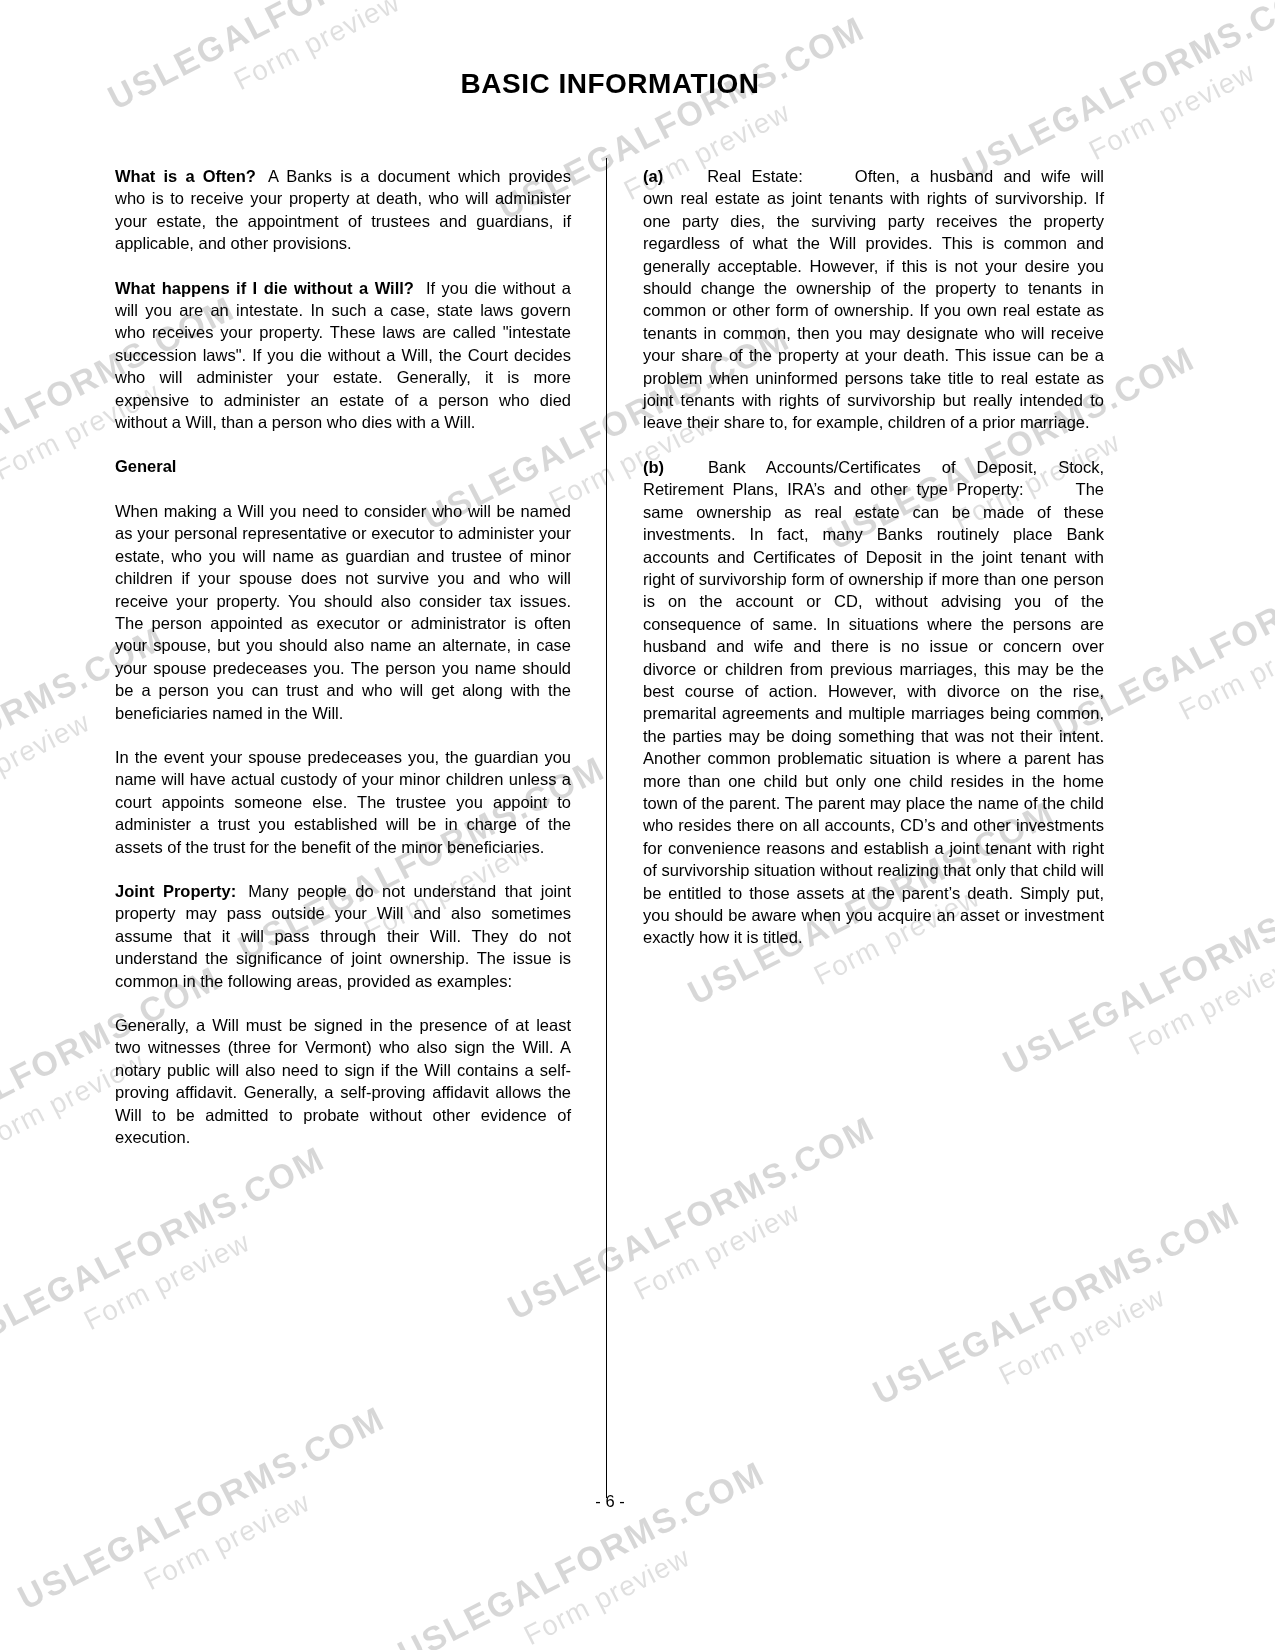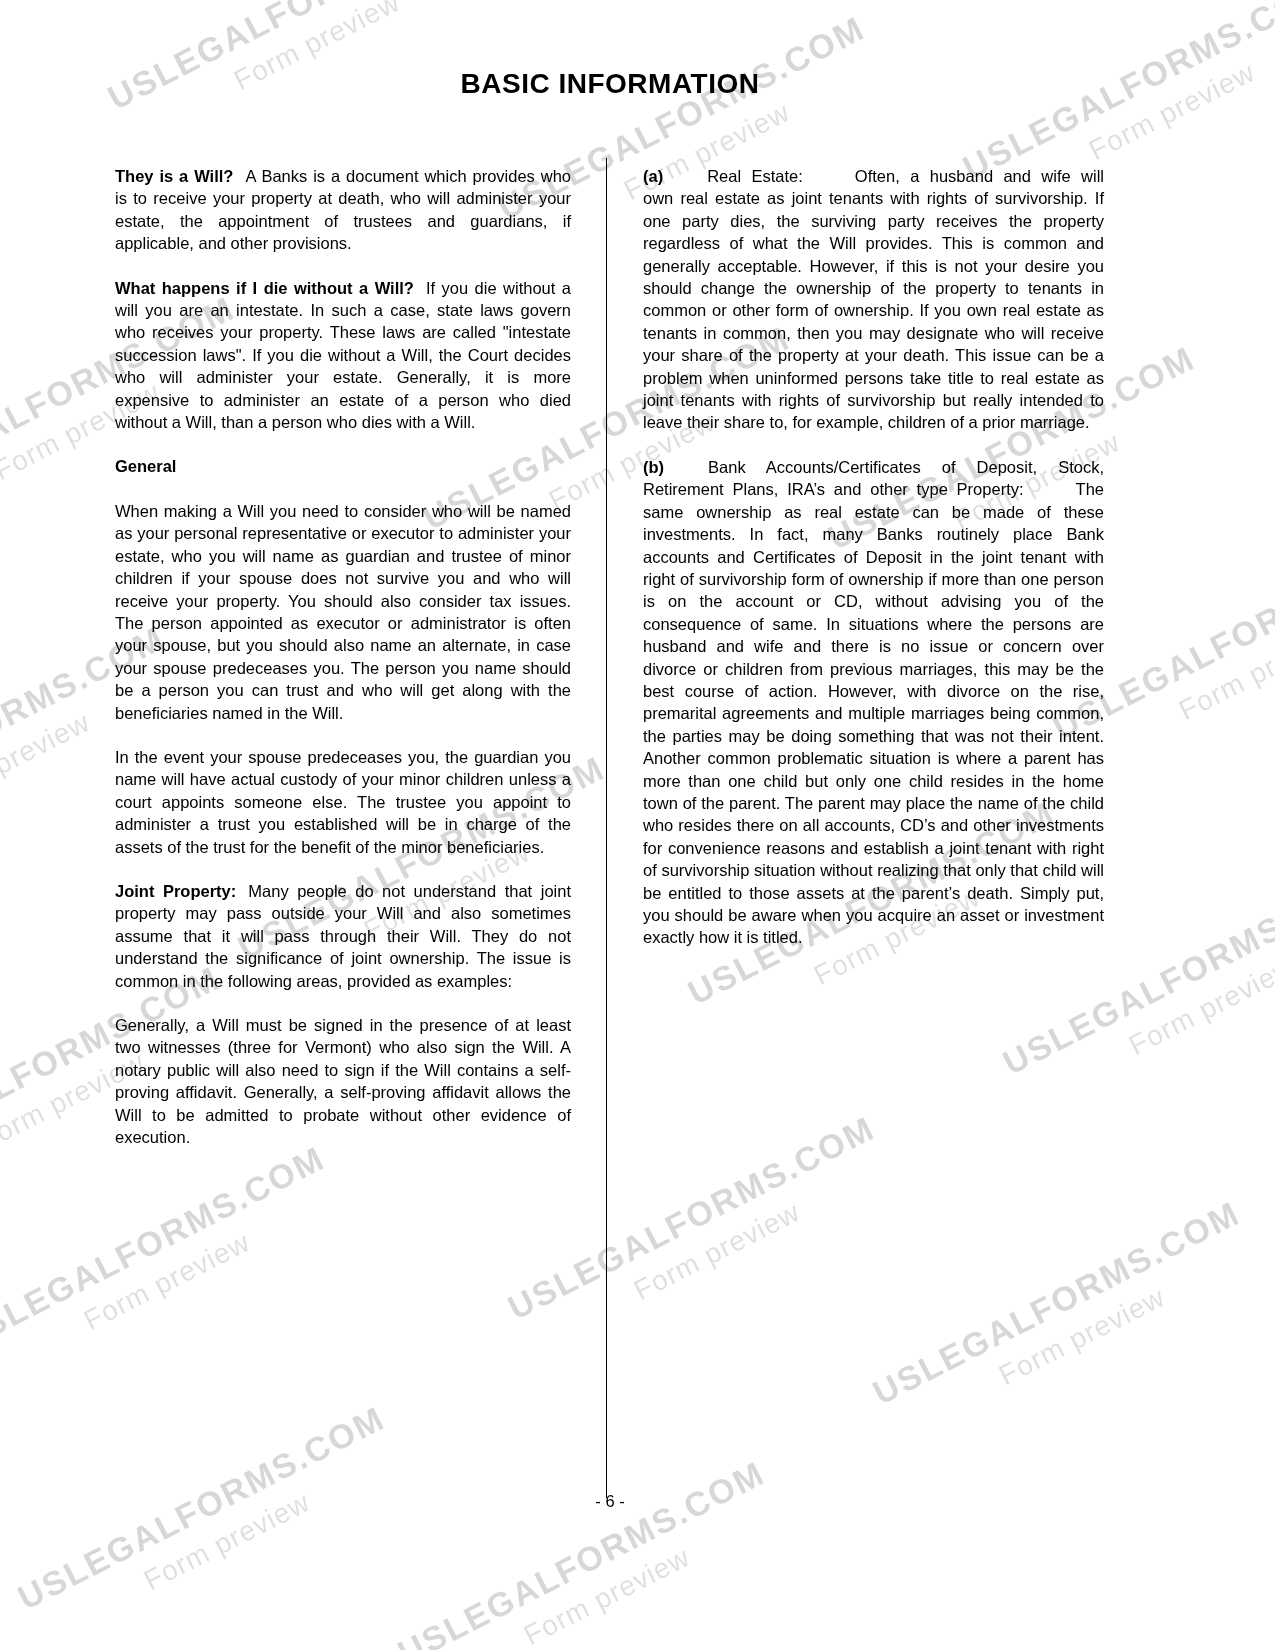--- a/index.html
+++ b/index.html
@@ -149,21 +149,21 @@
       </div>
     </div>
 
   <div class="content">
 
     <div class="title">BASIC INFORMATION</div>
 
     <div class="divider"></div>
 
     <div class="col col-left">
-      <p><span class="lead">They is a Will?</span><span>A Banks is a document which provides who is to receive your property at death, who will administer your estate, the appointment of trustees and guardians, if applicable, and other provisions.</span></p>
+      <p><span class="lead">What is a Often?</span><span>A Banks is a document which provides who is to receive your property at death, who will administer your estate, the appointment of trustees and guardians, if applicable, and other provisions.</span></p>
       <p><span class="lead">What happens if I die without a Will?</span><span>If you die without a will you are an intestate. In such a case, state laws govern who receives your property. These laws are called "intestate succession laws". If you die without a Will, the Court decides who will administer your estate. Generally, it is more expensive to administer an estate of a person who died without a Will, than a person who dies with a Will.</span></p>
       <p class="sec-heading">General</p>
       <p><span>When making a Will you need to consider who will be named as your personal representative or executor to administer your estate, who you will name as guardian and trustee of minor children if your spouse does not survive you and who will receive your property. You should also consider tax issues. The person appointed as executor or administrator is often your spouse, but you should also name an alternate, in case your spouse predeceases you. The person you name should be a person you can trust and who will get along with the beneficiaries named in the Will.</span></p>
       <p><span>In the event your spouse predeceases you, the guardian you name will have actual custody of your minor children unless a court appoints someone else. The trustee you appoint to administer a trust you established will be in charge of the assets of the trust for the benefit of the minor beneficiaries.</span></p>
       <p><span class="lead">Joint Property:</span><span>Many people do not understand that joint property may pass outside your Will and also sometimes assume that it will pass through their Will. They do not understand the significance of joint ownership. The issue is common in the following areas, provided as examples:</span></p>
       <p><span>Generally, a Will must be signed in the presence of at least two witnesses (three for Vermont) who also sign the Will. A notary public will also need to sign if the Will contains a self-proving affidavit. Generally, a self-proving affidavit allows the Will to be admitted to probate without other evidence of execution.</span></p>
     </div>
 
     <div class="col col-right">
       <p><span class="item-label">(a)</span><span class="item-lead">Real Estate:</span><span>Often, a husband and wife will own real estate as joint tenants with rights of survivorship. If one party dies, the surviving party receives the property regardless of what the Will provides. This is common and generally acceptable. However, if this is not your desire you should change the ownership of the property to tenants in common or other form of ownership. If you own real estate as tenants in common, then you may designate who will receive your share of the property at your death. This issue can be a problem when uninformed persons take title to real estate as joint tenants with rights of survivorship but really intended to leave their share to, for example, children of a prior marriage.</span></p>

